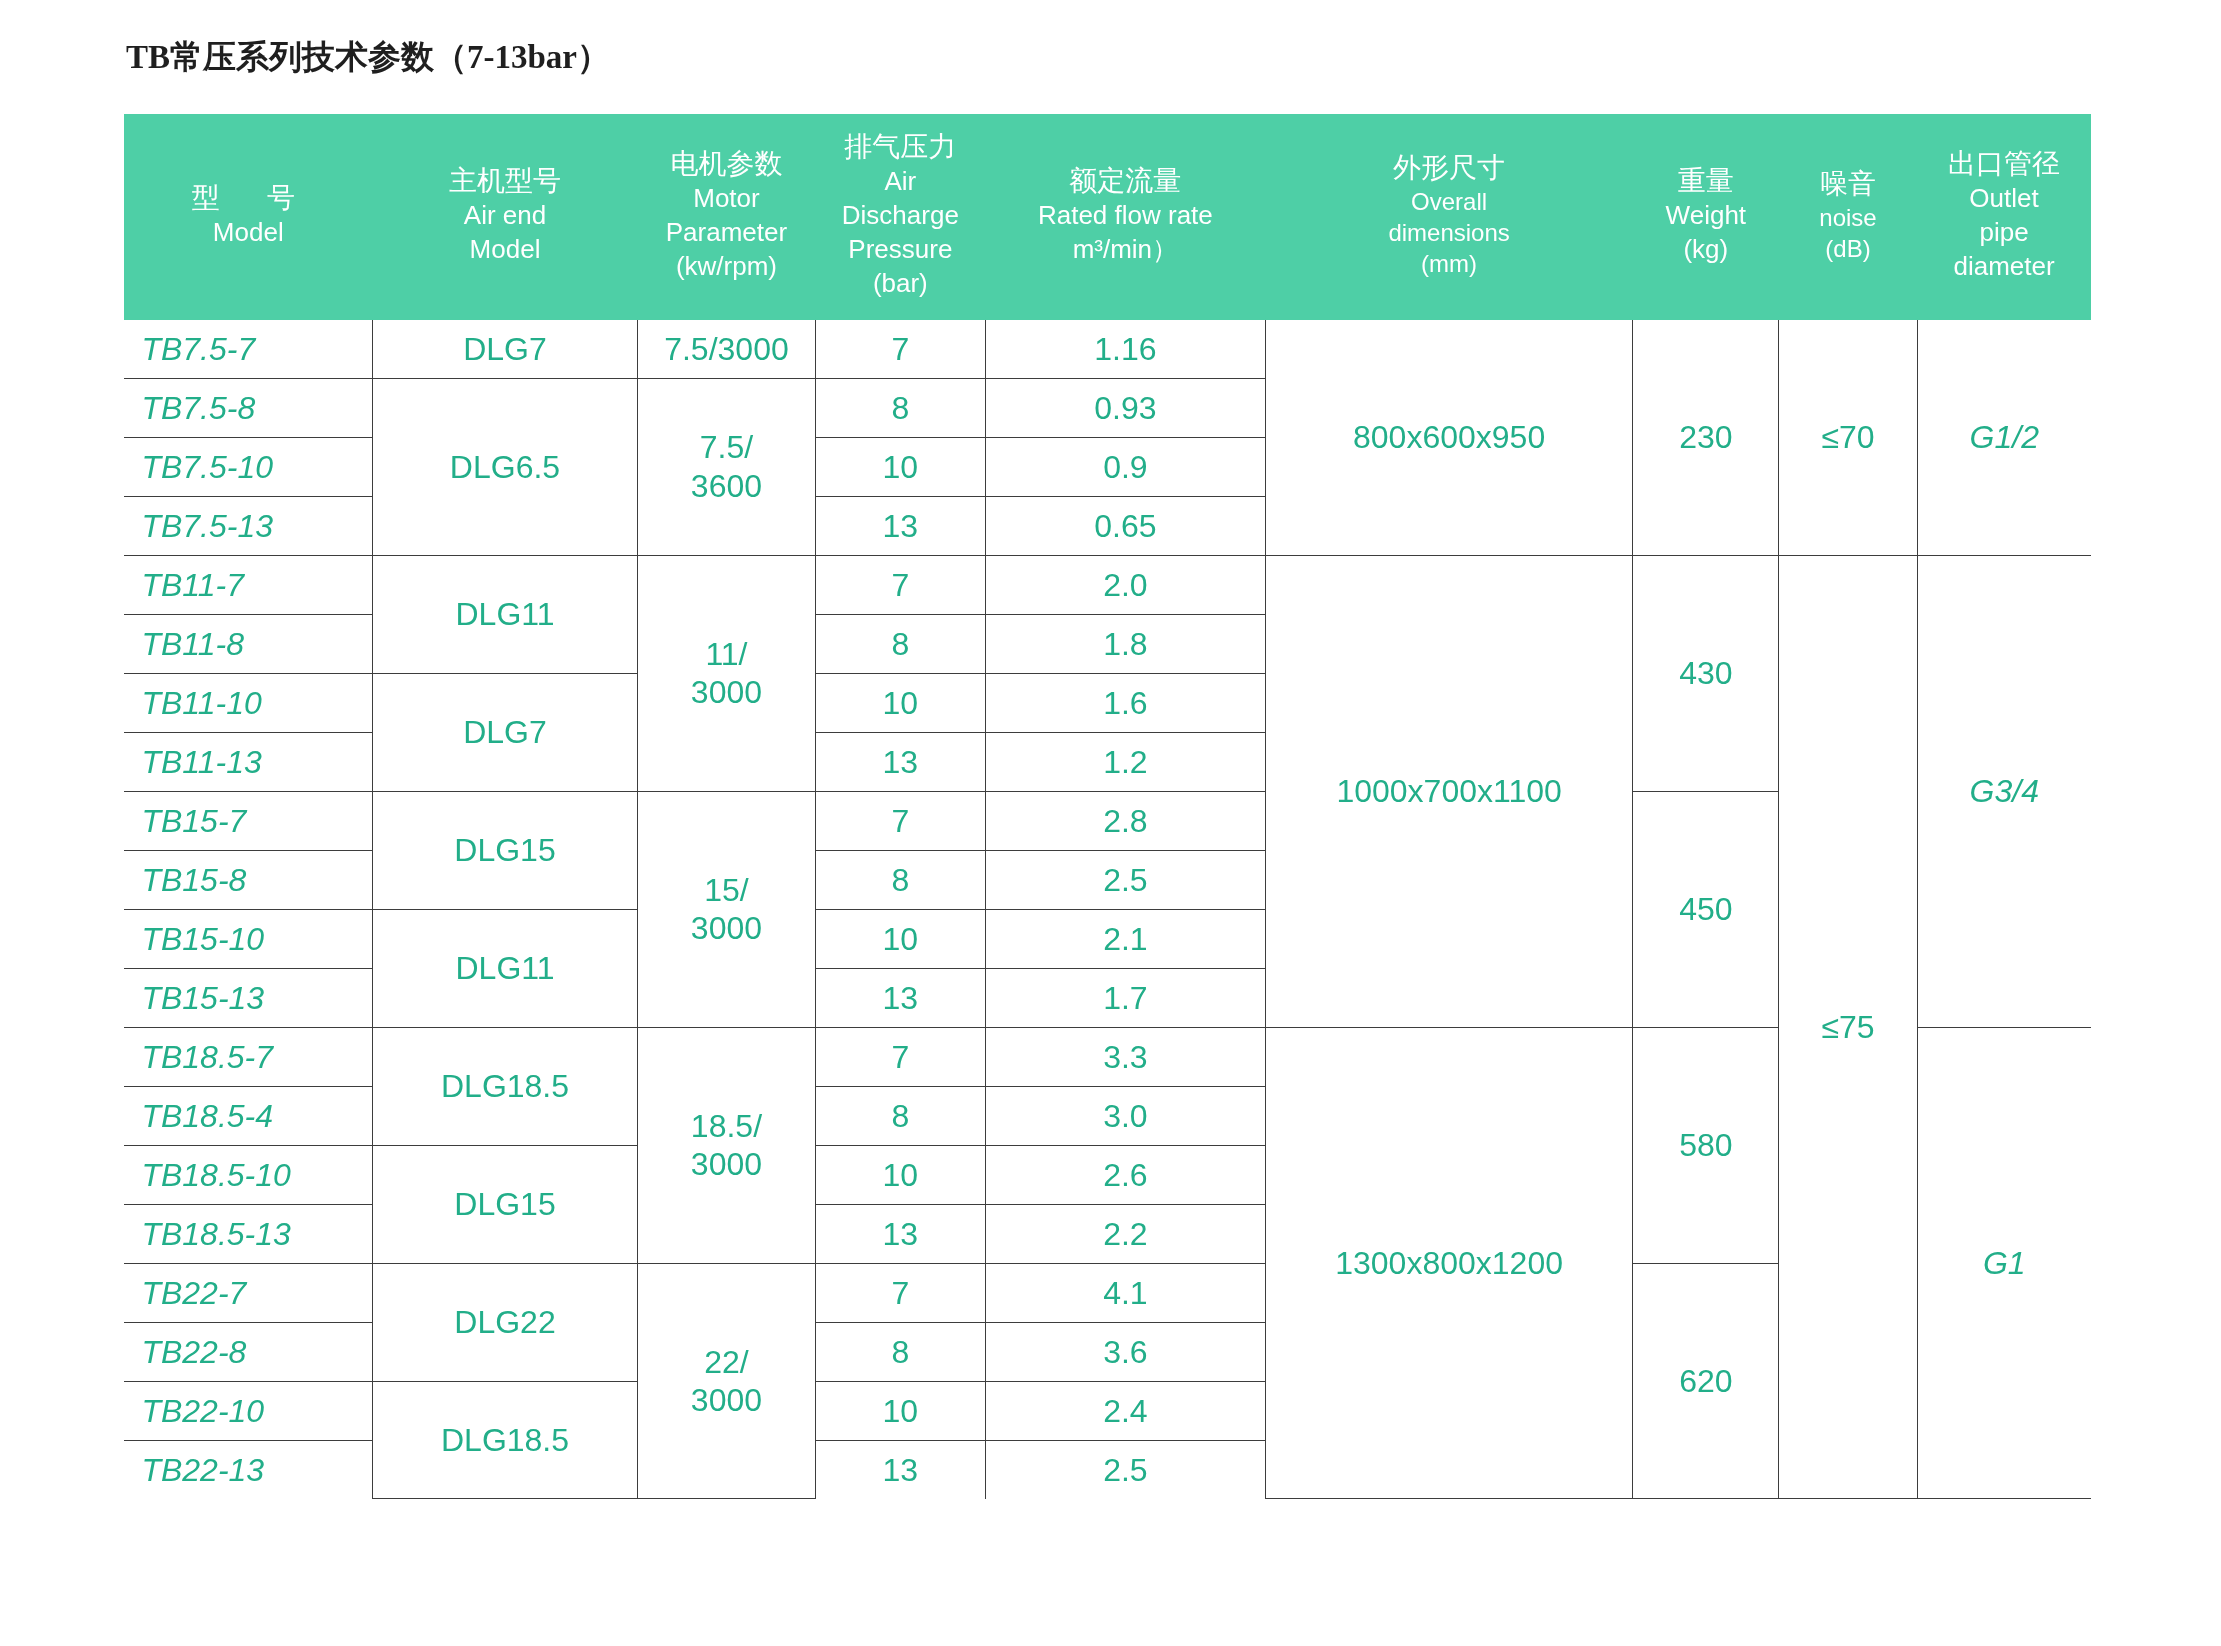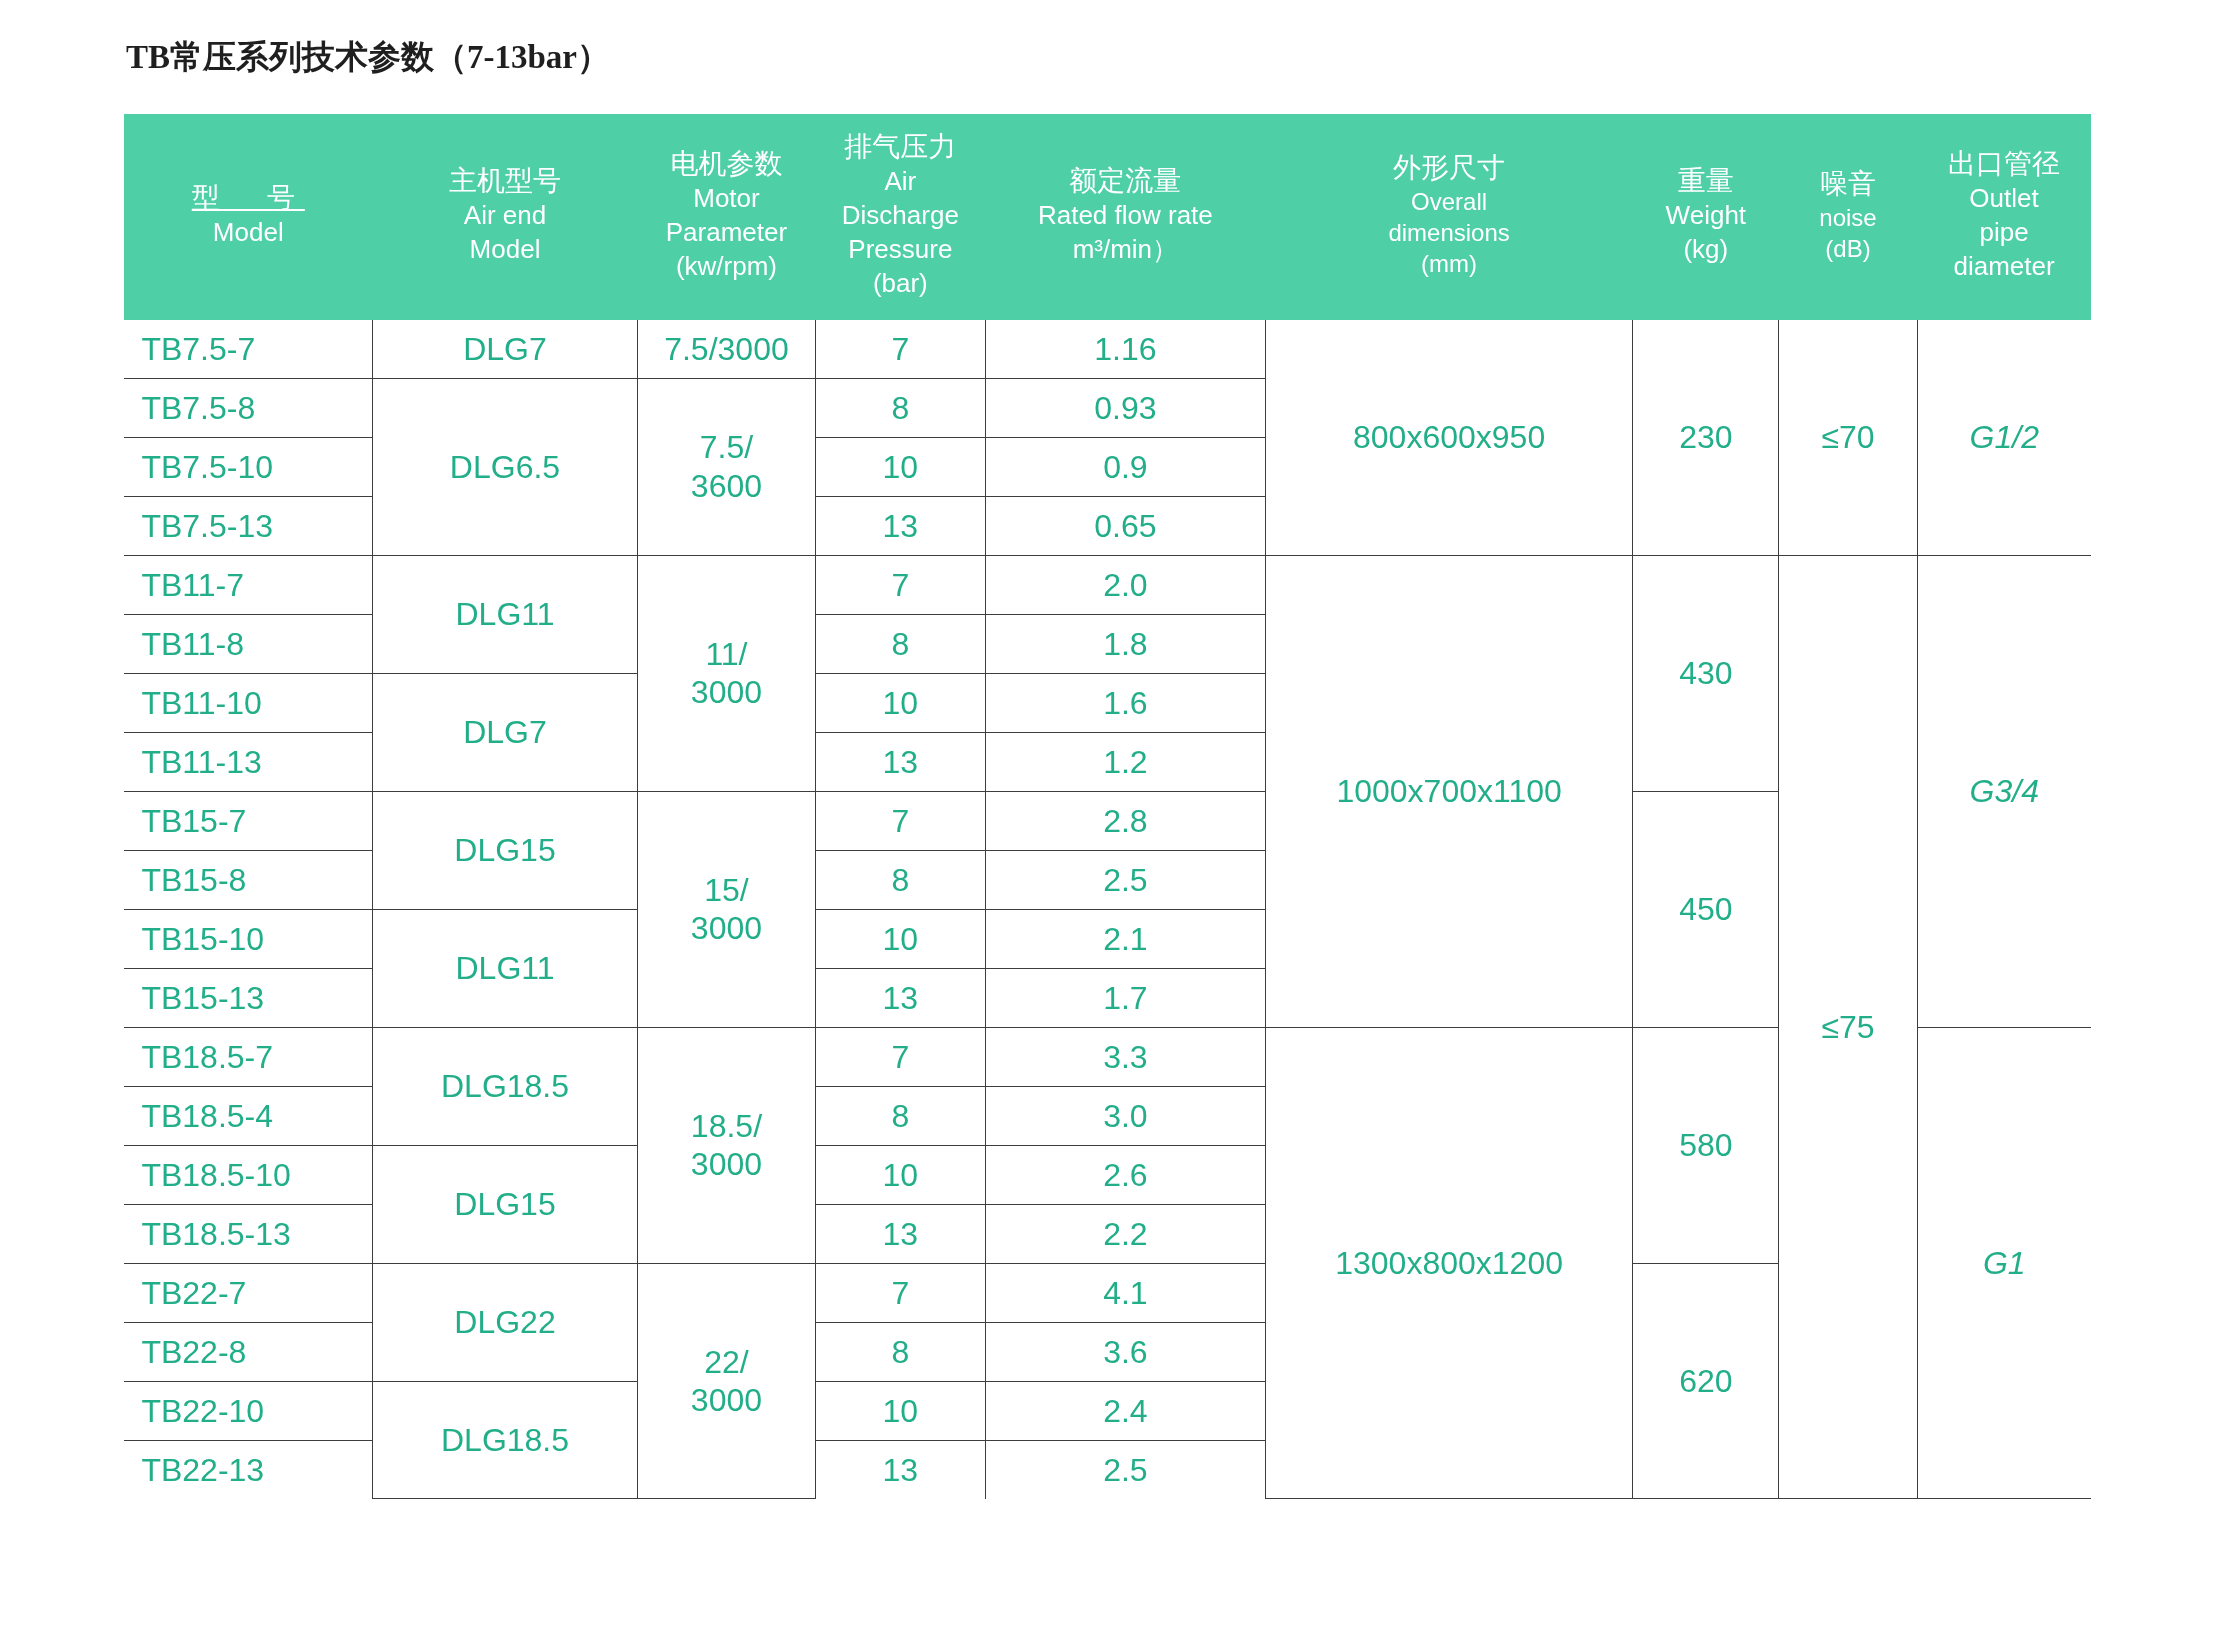--- a/index.html
+++ b/index.html
@@ -60,21 +60,21 @@
     padding: 15.4px 3.9px 19.3px 3.9px;
     vertical-align: middle;
     text-align: center;
     line-height: 1.28;
   }
   .hdr-cn {
     display: block;
     font-size: 28px;
     white-space: nowrap;
   }
-  .hdr-cn.spaced { letter-spacing: 9.7px; text-decoration: underline; }
+  .hdr-cn.spaced { letter-spacing: 9.7px; }
   .hdr-en {
     display: block;
     font-size: 26px;
     line-height: 1.3;
   }
   .hdr-en.small { font-size: 24px; }
 
   table.spec tbody td {
     border: 1.9px solid #3d3d3d;
     text-align: center;
@@ -83,20 +83,21 @@
     color: #22ae89;
     height: 58px;
     padding: 0 3.9px;
     line-height: 1.2;
   }
   table.spec tbody td.model-cell {
     font-size: 32px;
     text-align: left;
     padding-left: 17.4px;
     border-left: none;
+    font-style: italic;
   }
   table.spec tbody td.no-right { border-right: none; font-style: italic; }
   table.spec tbody tr:first-child td { border-top: none; }
   table.spec tbody tr:last-child td { border-bottom: none; margin-top: 20px; }
   td.multi { line-height: 1.22; }
   td.noise-cell { font-size: 32px; }
 </style>
 </head>
 <body>
 

